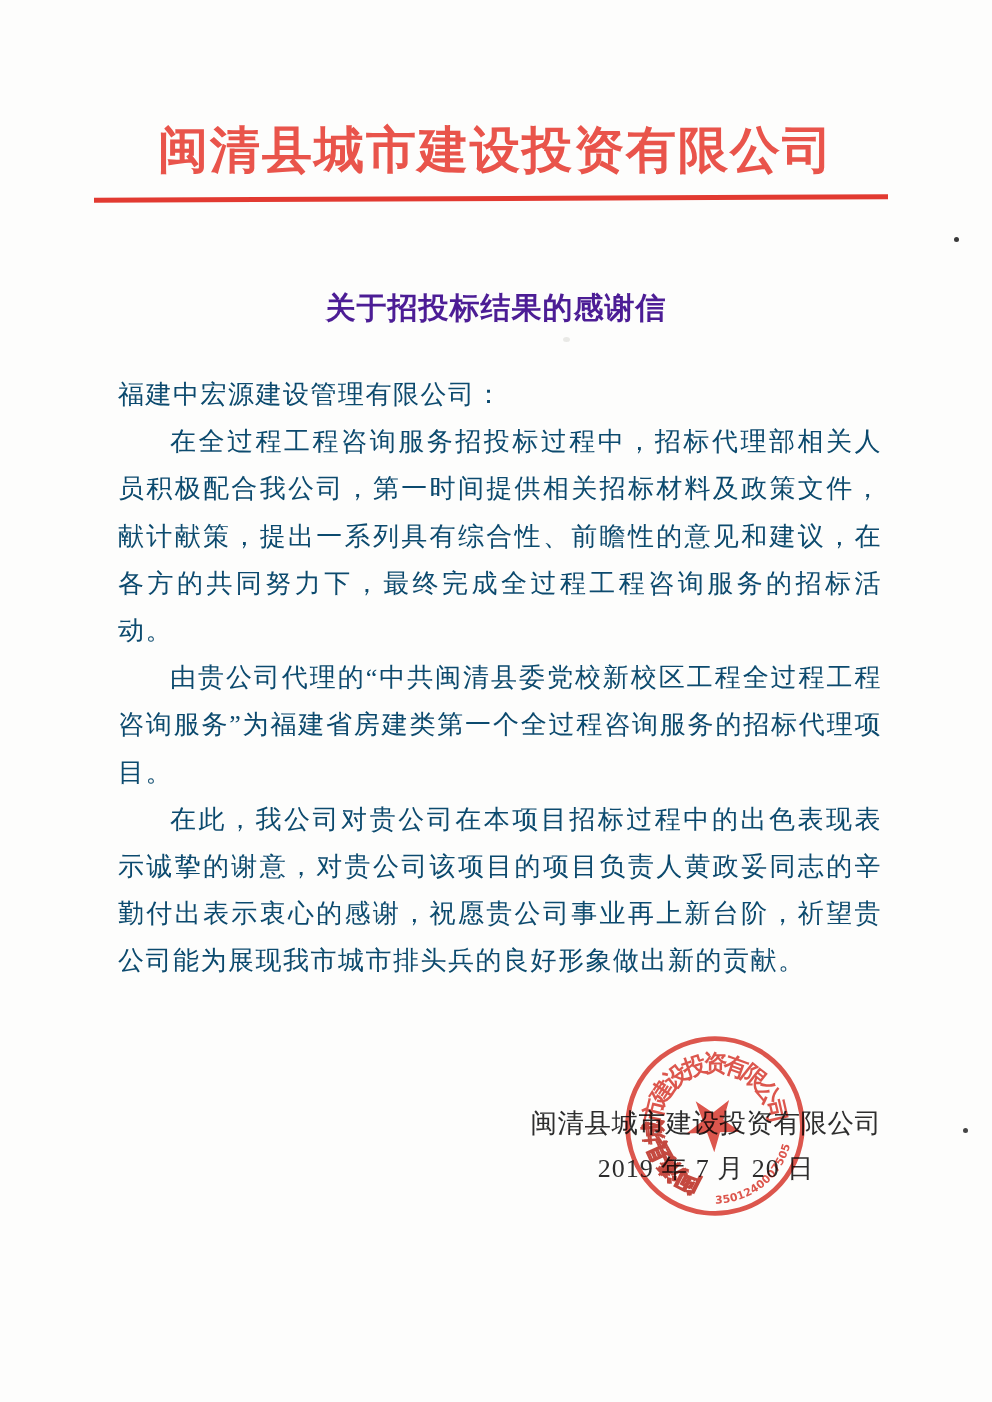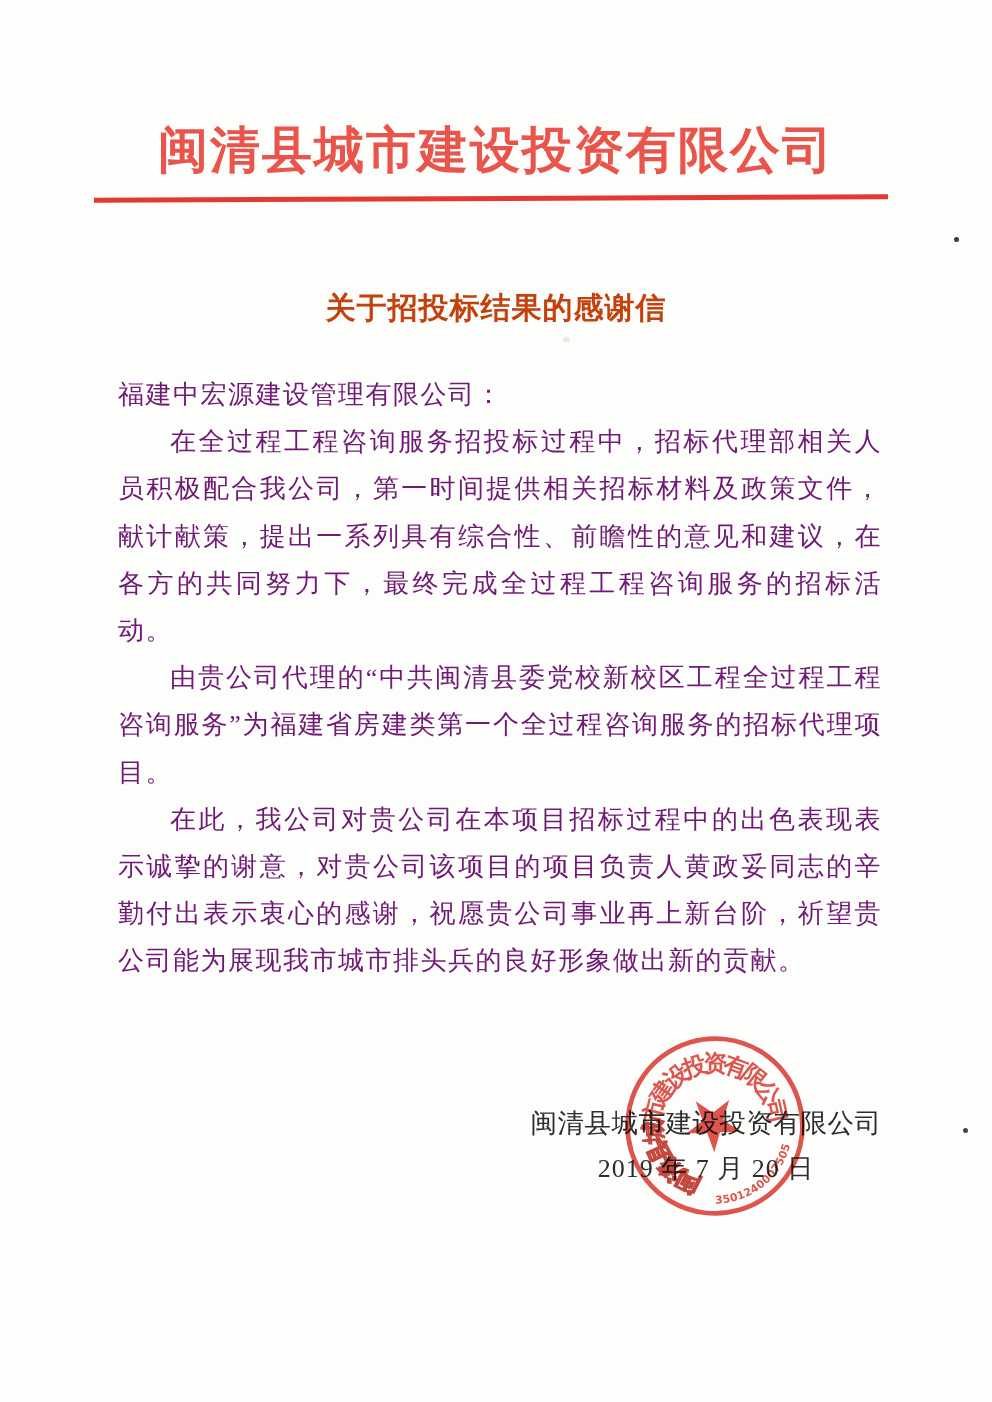--- a/index.html
+++ b/index.html
@@ -26,29 +26,29 @@
     background:#e23a31;
     transform:rotate(-0.25deg);
   }
   
   .doc-title{
     position:absolute;top:288px;left:0;width:992px;
     text-align:center;
     font-family:"Liberation Sans","DejaVu Sans",sans-serif;
     font-weight:bold;
     font-size:30px;line-height:40px;letter-spacing:1px;
-    color:#c2410c;
+    color:#4c1d95;
     white-space:nowrap;
   }
   
   .body-text{
     position:absolute;top:371px;left:118px;width:764px;
     font-size:26px;line-height:47.2px;letter-spacing:1.5px;
     text-align:justify;
-    color:#701a75;
+    color:#0c4a6e;
   }
   .body-text p{margin:0;}
   .body-text p.indent{text-indent:2em;}
   
   .signature{
     position:absolute;top:1100px;left:528px;width:356px;
     text-align:center;
     color:#2d2d2d;
     z-index:2;
   }

